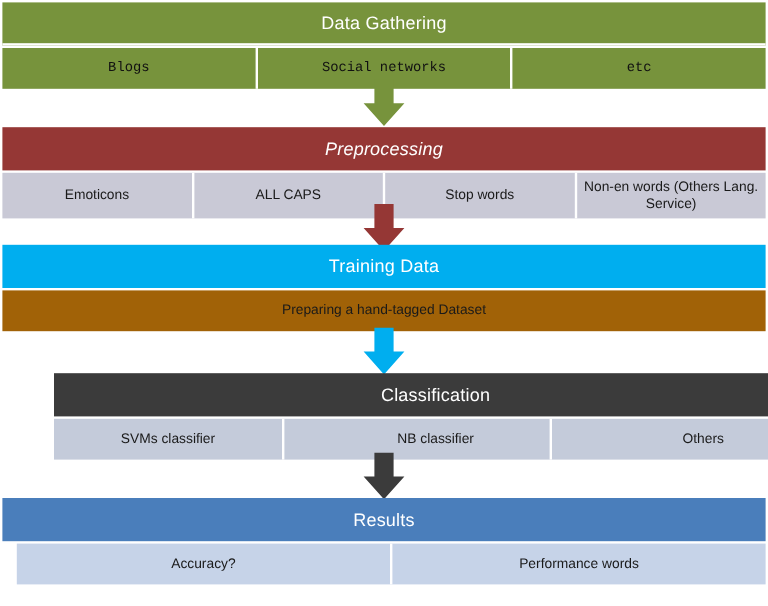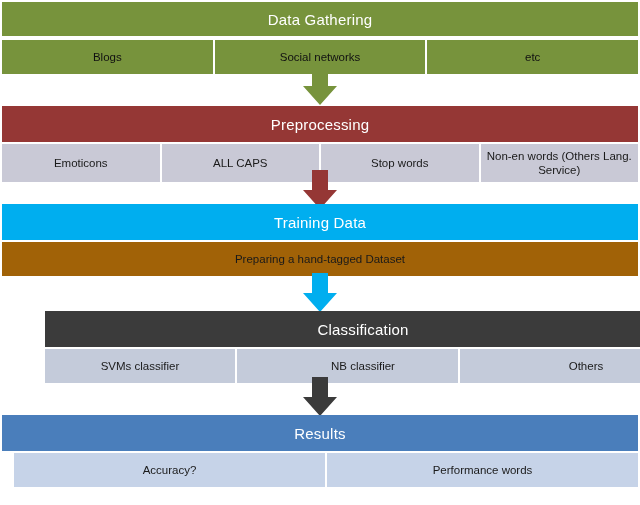--- a/index.html
+++ b/index.html
@@ -65,23 +65,23 @@
   }
 
   
   .stage-header.split {
     border-bottom: 2px solid #ffffff;
   }
 
   
   .stage-gathering .stage-header { background: #77933C; }
   .stage-gathering .stage-subrow  { background: #77933C; }
-  .stage-gathering .sub-cell      { color: #111111; }
+  .stage-gathering .sub-cell      { color: #111111; font-family: Liberation Mono, monospace; }
 
-  .stage-preprocessing .stage-header { background: #953735; }
+  .stage-preprocessing .stage-header { background: #953735; font-style: italic; }
   .stage-preprocessing .stage-subrow { background: #C9C9D6; }
 
   .stage-training .stage-header { background: #00AEEF; }
   .stage-training .stage-subrow { background: #a16207; }
 
   .stage-classification .stage-header { background: #3B3B3B; }
   .stage-classification .stage-subrow { background: #C4CBDA; }
 
   .stage-results .stage-header { background: #4A7EBB; }
   .stage-results .stage-subrow { background: #C6D3E8; margin-left: 12px; }

